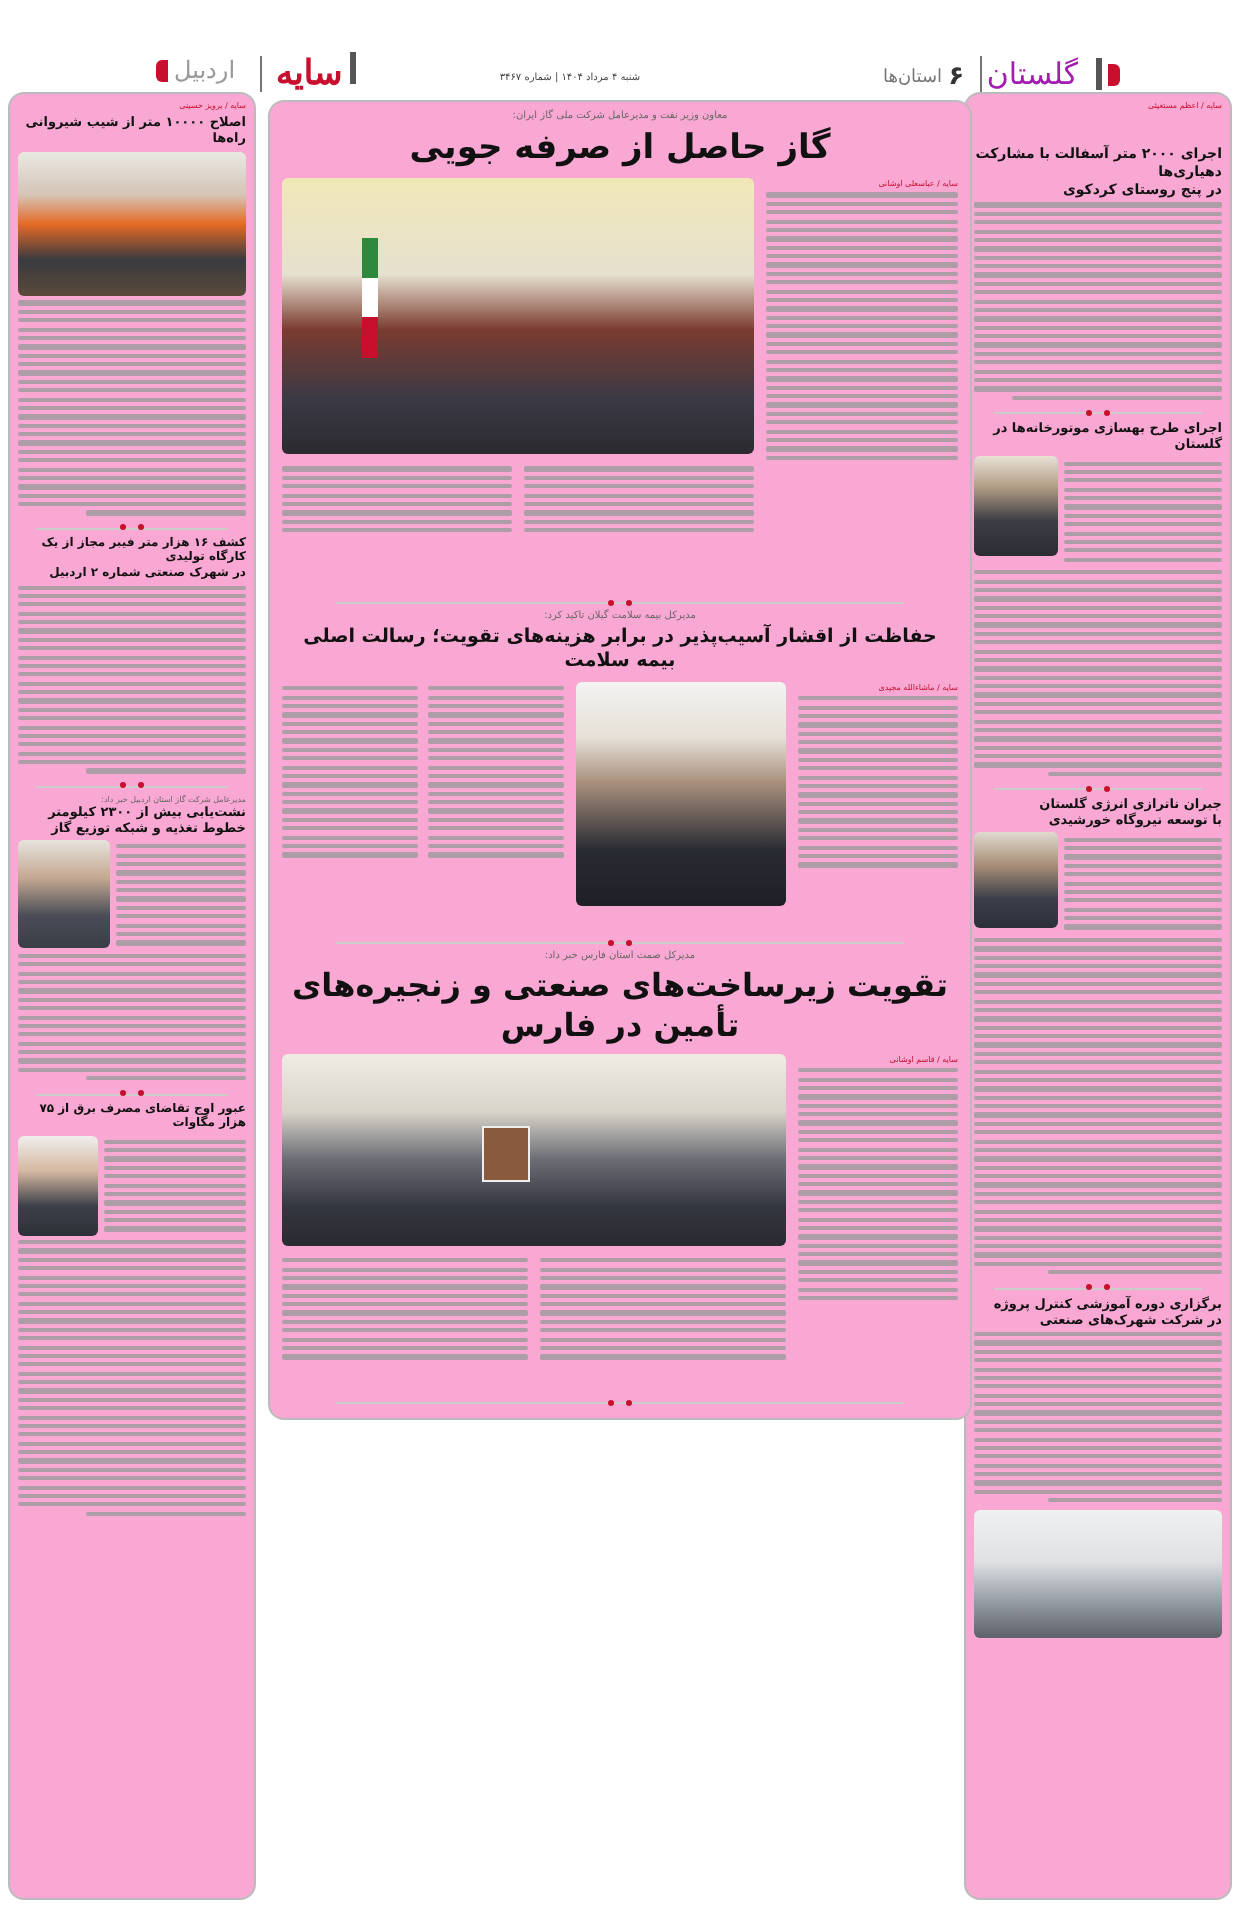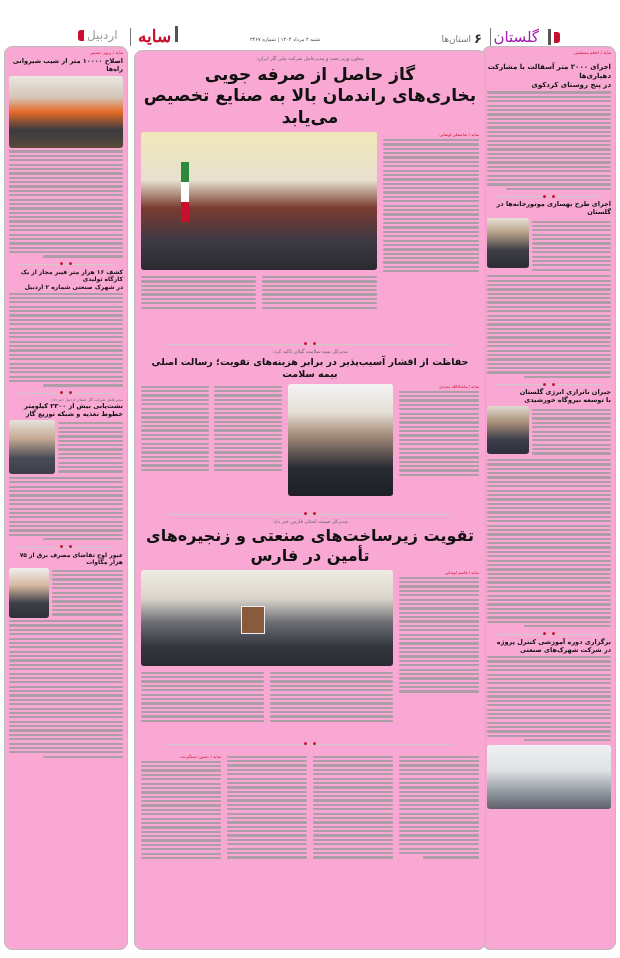--- a/index.html
+++ b/index.html
@@ -45,21 +45,21 @@
   <div class="abs sec-label" style="left:78px;top:0">
     <span style="font-size:12px;color:#999">اردبیل</span>
     <span class="red-mark" style="border-radius:3px 0 0 3px"></span>
   </div>
   <div class="abs" style="left:130px;top:0;width:1px;height:18px;background:#777"></div>
   <div class="abs" style="left:490px;top:0;width:1px;height:18px;background:#777"></div>
 </div>
 
 <div class="abs col" style="right:4px;top:46px;width:134px;height:904px;padding:3px 4px">
   <div class="byline">سایه / اعظم مستغیثی</div>
-  <div class="hd" style="font-size:7px;margin-top:8px">اجرای ۲۰۰۰ متر آسفالت با مشارکت دهیاری‌ها</div>
+  <div class="hd" style="font-size:7px;margin-top:18px">اجرای ۲۰۰۰ متر آسفالت با مشارکت دهیاری‌ها</div>
   <div class="hd" style="font-size:7px">در پنج روستای کردکوی</div>
   <div>
     <div class="line"></div>
       <div class="line"></div>
       <div class="line"></div>
       <div class="line"></div>
       <div class="line"></div>
       <div class="line"></div>
       <div class="line"></div>
       <div class="line"></div>
@@ -208,25 +208,24 @@
     <div class="line"></div>
     <div class="line"></div>
     <div class="line"></div>
     <div class="line"></div>
     <div class="line"></div>
     <div class="line"></div>
     <div class="line s"></div>
   <div class="photo" style="height:64px;margin-top:4px;background:linear-gradient(180deg,#eef0f2 0%,#dfe1e3 40%,#9aa0a8 70%,#5d6068 100%)"></div>
 </div>
 
-<div class="abs col" style="left:134px;top:50px;width:352px;height:900px;padding:4px 6px">
+<div class="abs col" style="left:134px;top:50px;width:352px;height:660px;padding:4px 6px">
 
   <div class="kicker">معاون وزیر نفت و مدیرعامل شرکت ملی گاز ایران:</div>
   <div class="hd" style="font-size:17px;text-align:center;margin-top:3px">گاز حاصل از صرفه جویی</div>
-  <div class="hd" style="font-size:17px;text-align:center">بخاری‌های راندمان بالا به صنایع تخصیص می‌یابد</div>
   <div style="display:flex;gap:6px;margin-top:4px;height:200px">
     <div style="width:96px">
       <div class="byline">سایه / عباسعلی اوشانی</div>
       <div class="line"></div>
         <div class="line"></div>
         <div class="line"></div>
         <div class="line"></div>
         <div class="line"></div>
         <div class="line"></div>
         <div class="line"></div>

